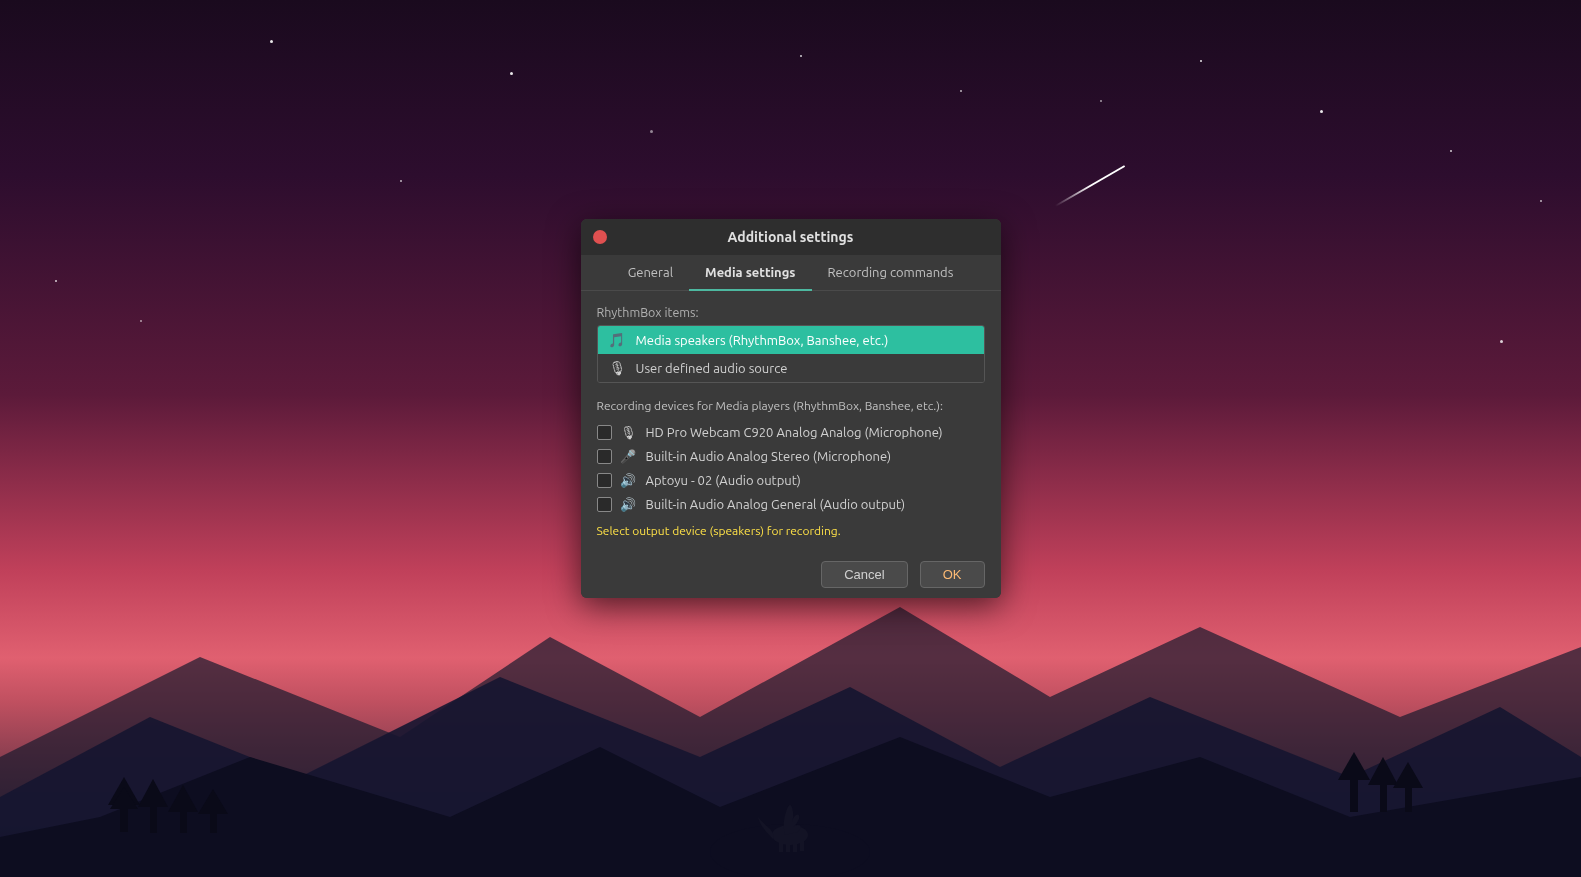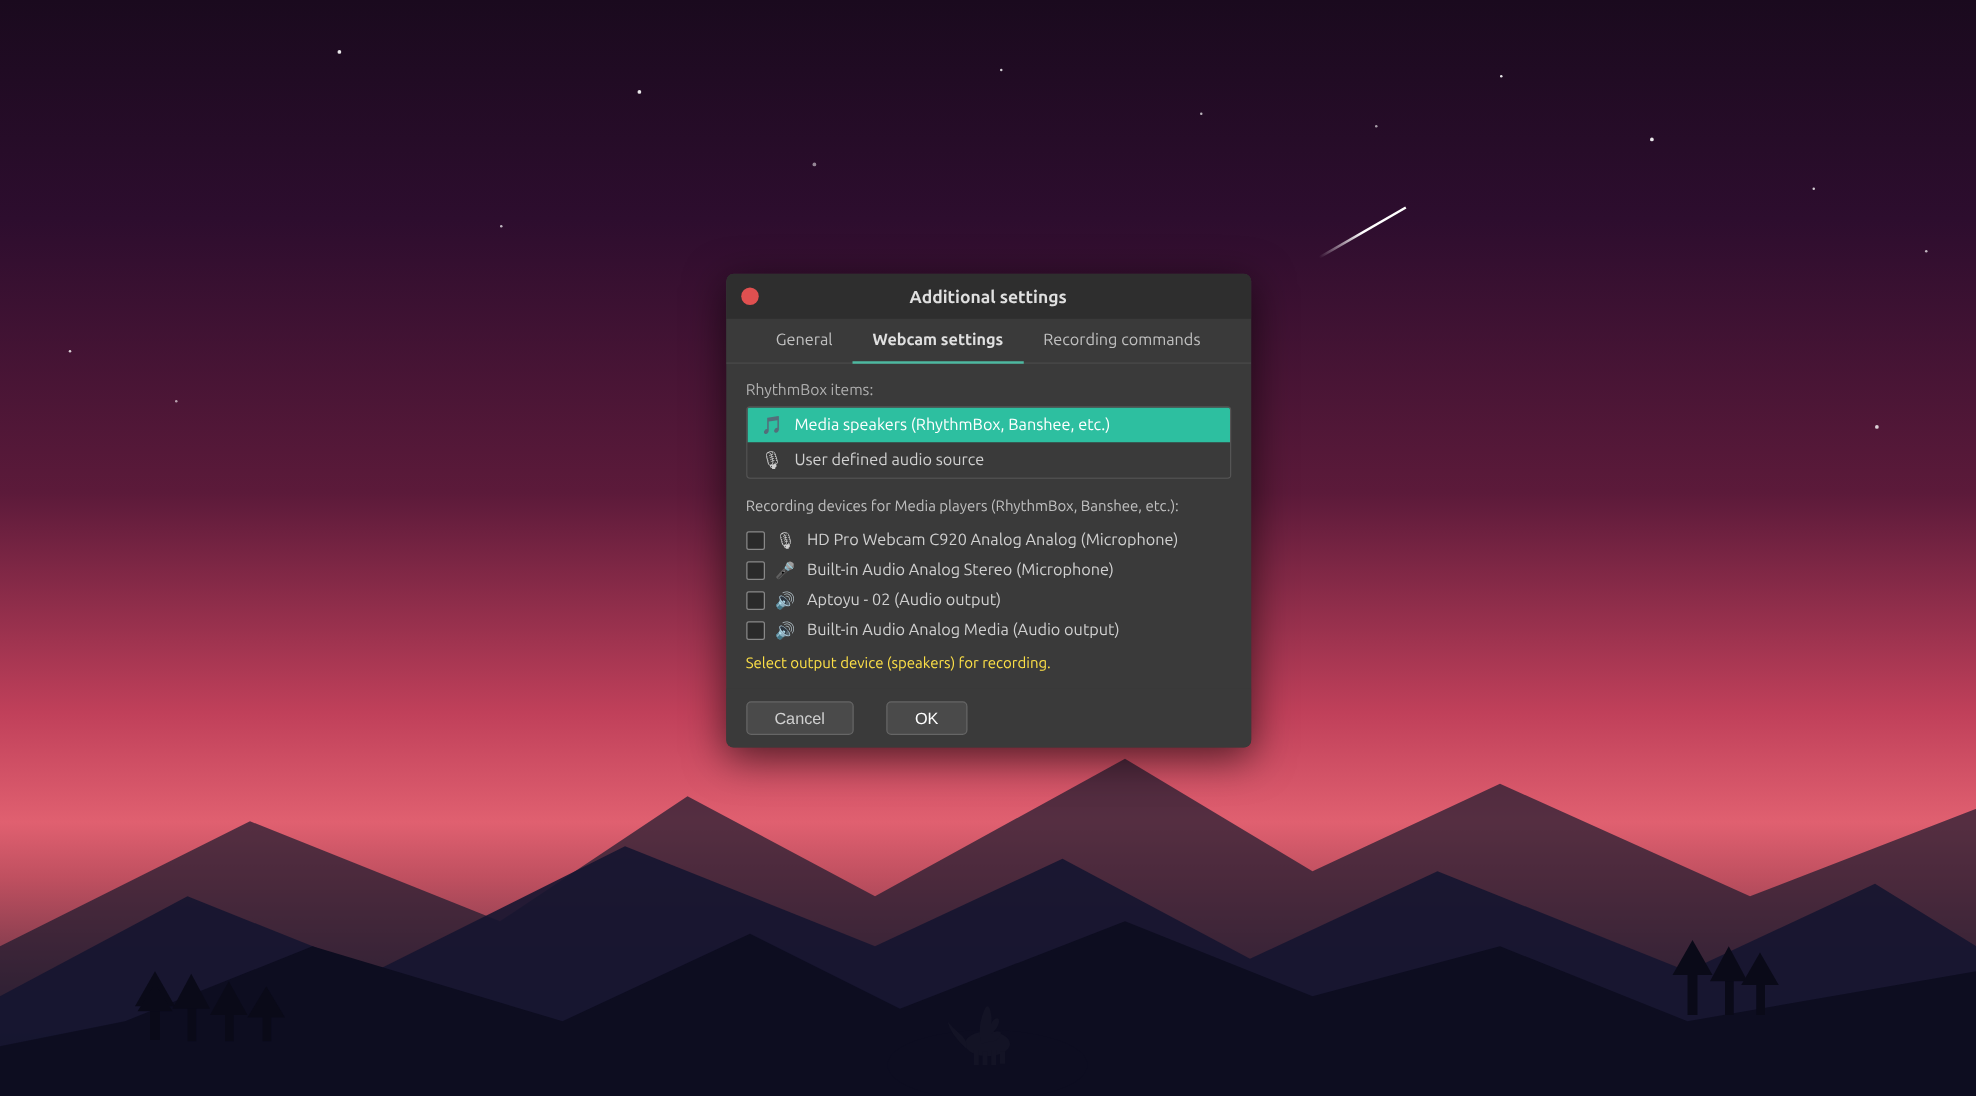--- a/index.html
+++ b/index.html
@@ -225,38 +225,39 @@
 
     .output-note {
       font-size: 12px;
       color: #fde047;
       margin-top: 8px;
     }
 
     
     .dialog-footer {
       display: flex;
-      gap: 26px;
+      justify-content: flex-end;
+      gap: 12px;
       padding: 10px 16px;
       background: #3a3a3a;
     }
 
     .btn {
       padding: 5px 22px;
       font-size: 13px;
       border-radius: 4px;
       border: 1px solid #666;
       cursor: pointer;
       background: #4a4a4a;
       color: #d0d0d0;
     }
 
     .btn.primary {
       background: #4a4a4a;
-      color: #ffffff;
+      color: #fdba74;
     }
 
     
     .mountains-svg {
       position: absolute;
       bottom: 0;
       left: 0;
       width: 100%;
       height: 320px;
     }
@@ -329,21 +330,21 @@
 <div class="dialog-overlay">
   <div class="dialog">
 
     <div class="dialog-titlebar">
       <div class="close-btn"></div>
       <span class="dialog-title">Additional settings</span>
     </div>
 
     <div class="tabs">
       <div class="tab">General</div>
-      <div class="tab active">Webcam settings</div>
+      <div class="tab active">Media settings</div>
       <div class="tab">Recording commands</div>
     </div>
 
     <div class="dialog-content">
 
       <div class="section-label">RhythmBox items:</div>
 
       <div class="list-container">
 
         <div class="list-item selected">
@@ -373,21 +374,21 @@
 
       <div class="checkbox-item">
         <div class="checkbox"></div>
         <span class="device-icon">🔊</span>
         <span>Aptoyu - 02 (Audio output)</span>
       </div>
 
       <div class="checkbox-item">
         <div class="checkbox"></div>
         <span class="device-icon">🔊</span>
-        <span>Built-in Audio Analog Media (Audio output)</span>
+        <span>Built-in Audio Analog General (Audio output)</span>
       </div>
 
       <div class="output-note">Select output device (speakers) for recording.</div>
     </div>
 
     <div class="dialog-footer">
       <button class="btn">Cancel</button>
       <button class="btn primary">OK</button>
     </div>
 

